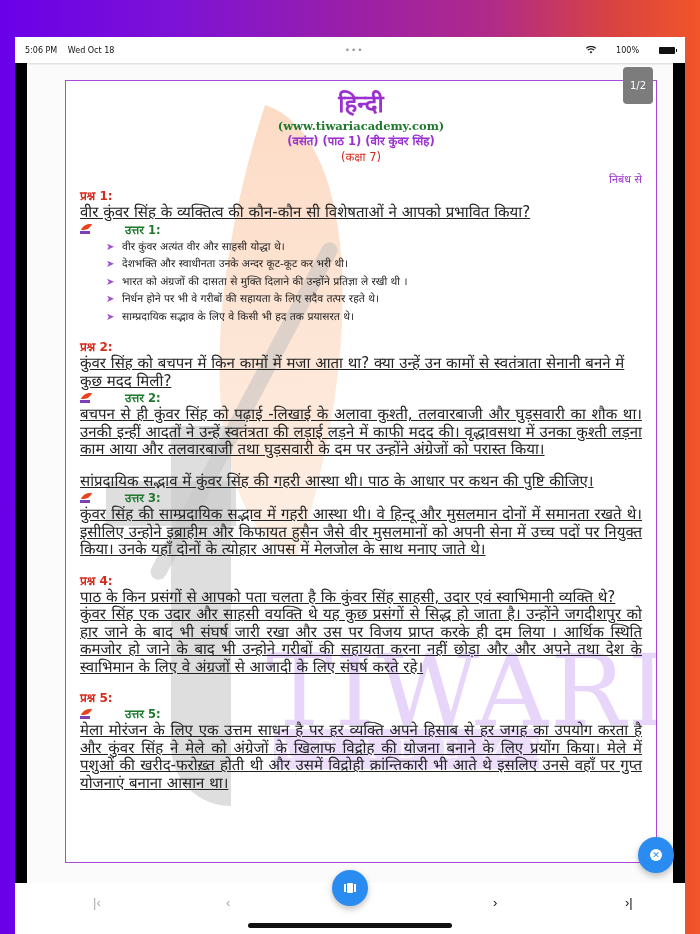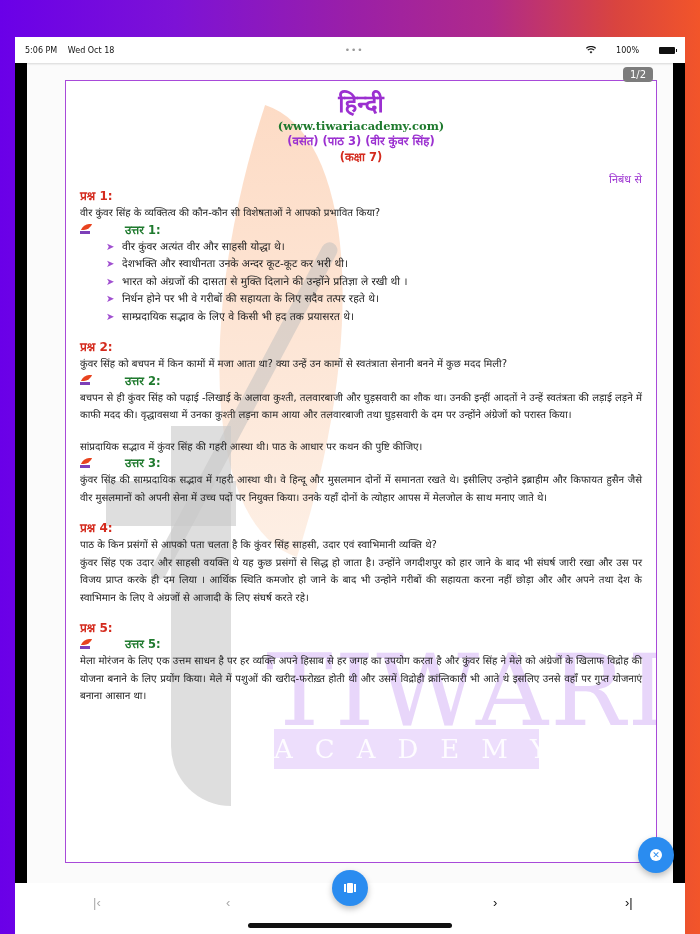--- a/index.html
+++ b/index.html
@@ -23,21 +23,21 @@
   .status-dots { color: #999; letter-spacing: 1px; font-size: 9px; }
   .status-right { display: flex; align-items: center; gap: 20px; }
   .battery { width: 16px; height: 7px; background: #111; border-radius: 1px; position: relative; }
   .battery::after { content: ""; position: absolute; right: -2px; top: 2px; width: 1px; height: 3px; background: #111; }
   .viewer {
     position: absolute; left: 12px; top: 26px; width: 646px; height: 820px;
     background: #fbfbfb;
   }
   .page-counter {
     position: absolute; right: 20px; top: 4px; background: #7c7c7c; color: #fff;
-    font-size: 10px; padding: 2px 7px; border-radius: 4px; z-index: 6;
+    font-size: 10px; padding: 13px 7px; border-radius: 4px; z-index: 6;
   }
   .page {
     position: absolute; left: 38px; top: 17px; width: 592px; height: 783px;
     border: 1.5px solid #a84ad9; background: #fff; overflow: hidden;
   }
   .watermark { position: absolute; pointer-events: none; z-index: 0; }
   .wm-leaf {
     left: 130px; top: 40px; width: 170px; height: 420px;
     background: linear-gradient(160deg, rgba(251,190,150,0.55), rgba(250,210,180,0.35));
     border-radius: 0 100% 0 100%; transform: rotate(18deg);
@@ -55,24 +55,24 @@
   .wm-academy {
     left: 208px; top: 648px; width: 265px; height: 40px; background: rgba(225,200,250,0.6);
     font-family: "DejaVu Serif", serif; font-size: 26px; color: rgba(255,255,255,0.9);
     letter-spacing: 22px; text-align: center; line-height: 40px;
   }
   .content { position: relative; z-index: 1; padding: 8px 14px 0 14px; font-family: "DejaVu Sans", sans-serif; }
   .header { text-align: center; }
   .title { color: #9b30d0; font-size: 24px; font-weight: bold; line-height: 30px; }
   .site { color: #1f7a2e; font-size: 11.5px; font-weight: bold; font-family: "DejaVu Serif", serif; line-height: 14px; }
   .lesson { color: #9b30d0; font-size: 11.5px; font-weight: bold; line-height: 16px; }
-  .class { color: #d42b1e; font-size: 11.5px; font-weight: bold; line-height: 16px; }
+  .class { color: #d42b1e; font-size: 11.5px; font-weight: normal; line-height: 16px; }
   .section-label { color: #9b30d0; font-size: 11px; margin-top: 6px; line-height: 17px; text-align: right; }
   .q-label { color: #d42b1e; font-size: 12px; font-weight: bold; line-height: 16px; }
-  .q-text, .a-text { color: #222; font-size: 10px; line-height: 17.5px; }
+  .q-text, .a-text { color: #222; font-size: 15px; line-height: 17.5px; text-decoration: underline; }
   .a-text { text-align: justify; }
   .a-label { color: #1f7a2e; font-size: 11.5px; font-weight: bold; line-height: 16px; display: flex; align-items: center; gap: 32px; }
   .pen-icon { display: inline-block; width: 12px; height: 11px; margin-right: 1px; position: relative; }
   .pen-icon::before { content: ""; position: absolute; left: 2px; top: 0; width: 9px; height: 6px; background: #e8431f; border-radius: 6px 0 6px 0; transform: skewX(-20deg); }
   .pen-icon::after { content: ""; position: absolute; left: 0; top: 7px; width: 10px; height: 3px; background: #7d3fb8; }
   .qblock { margin-bottom: 14px; }
   ul.bullets { list-style: none; padding-left: 26px; }
   ul.bullets li { color: #222; font-size: 10.6px; line-height: 17.5px; display: flex; }
   .arrow-icon { color: #a04fd0; font-size: 10px; width: 16px; flex-shrink: 0; }
   .fab-close {
@@ -125,21 +125,21 @@
       <div class="watermark wm-swoosh"></div>
       <div class="watermark wm-t-stem"></div>
       <div class="watermark wm-t-bar"></div>
       <div class="watermark wm-tiwari">TIWARI</div>
       <div class="watermark wm-academy">ACADEMY</div>
 
       <div class="content">
         <div class="header">
           <div class="title">हिन्दी</div>
           <div class="site">(www.tiwariacademy.com)</div>
-          <div class="lesson">(वसंत) (पाठ 3) (वीर कुंवर सिंह)</div>
+          <div class="lesson">(वसंत) (पाठ 1) (वीर कुंवर सिंह)</div>
           <div class="class">(कक्षा 7)</div>
         </div>
 
         <div class="section-label">निबंध से</div>
 
         <div class="qblock">
           <div class="q-label">प्रश्न 1:</div>
           <div class="q-text">वीर कुंवर सिंह के व्यक्तित्व की कौन-कौन सी विशेषताओं ने आपको प्रभावित किया?</div>
           <div class="a-label">
             <span class="pen-icon"></span>

